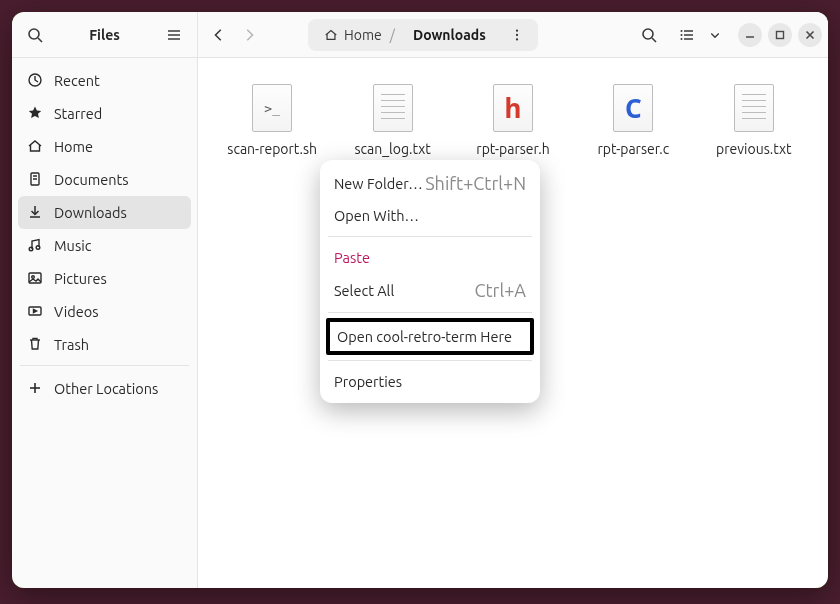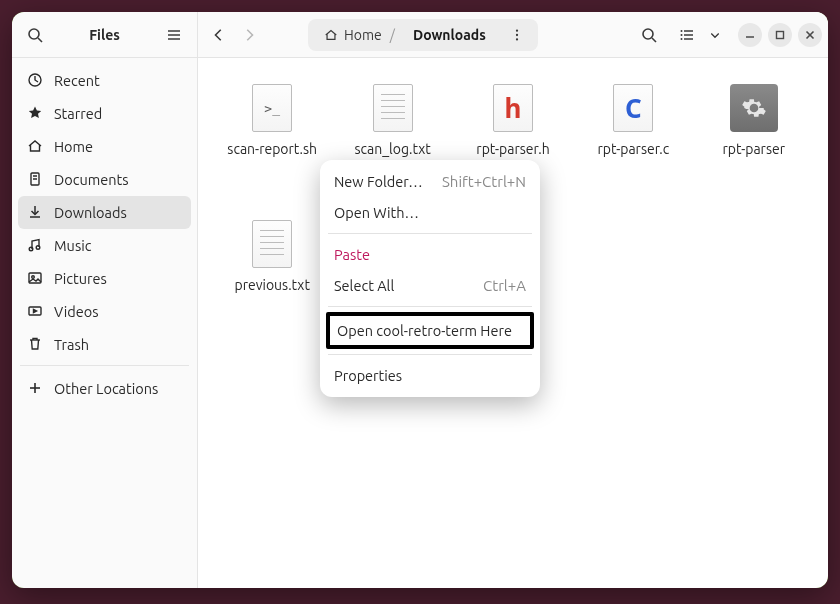--- a/index.html
+++ b/index.html
@@ -194,21 +194,21 @@
   font-size: 14.5px;
   color: #2a2a2a;
 }
 .menu-item {
   display: flex; align-items: center; justify-content: space-between;
   padding: 7px 8px;
   border-radius: 6px;
   cursor: pointer;
 }
 .menu-item.disabled { color: #be185d; cursor: default; }
-.menu-item .accel { color: #8a8a8a; font-size: 15px; }
+.menu-item .accel { color: #8a8a8a; font-size: 18px; }
 .menu-sep { height: 1px; background: #e2e2e2; margin: 5px 2px; }
 .menu-item.highlighted {
   border: 4px solid #000000;
   border-radius: 2px;
   padding: 6px 7px;
 }
 </style>
 </head>
 <body>
 
@@ -437,30 +437,20 @@
       <div class="file">
         <div class="file-icon">
           <div class="doc-page">
               <span class="big-letter" style="color:#2d5fd4">C</span>
             </div>
         </div>
         <div class="file-label">rpt-parser.c</div>
       </div>
       <div class="file">
         <div class="file-icon">
-          <div class="exe-icon">
-              <svg width="26" height="26" viewBox="0 0 24 24" fill="currentColor">
-                <path d="M12 8a4 4 0 100 8 4 4 0 000-8zm9 4a7 7 0 01-.1 1.2l2 1.6-2 3.4-2.4-.8a7 7 0 01-2 .1l-.4 2.5h-4l-.4-2.5a7 7 0 01-2-.1l-2.4.8-2-3.4 2-1.6A7 7 0 013 12a7 7 0 01.1-1.2l-2-1.6 2-3.4 2.4.8a7 7 0 012-.1L7.9 4h4l.4 2.5a7 7 0 012 .1l2.4-.8 2 3.4-2 1.6c.1.4.1.8.1 1.2z"></path>
-              </svg>
-            </div>
-        </div>
-        <div class="file-label">rpt-parser</div>
-      </div>
-      <div class="file">
-        <div class="file-icon">
           <div class="doc-page lines"></div>
         </div>
         <div class="file-label">previous.txt</div>
       </div>
     </div>
   </section>
 </div>
 
 <div class="context-menu">
   <div class="menu-item">

